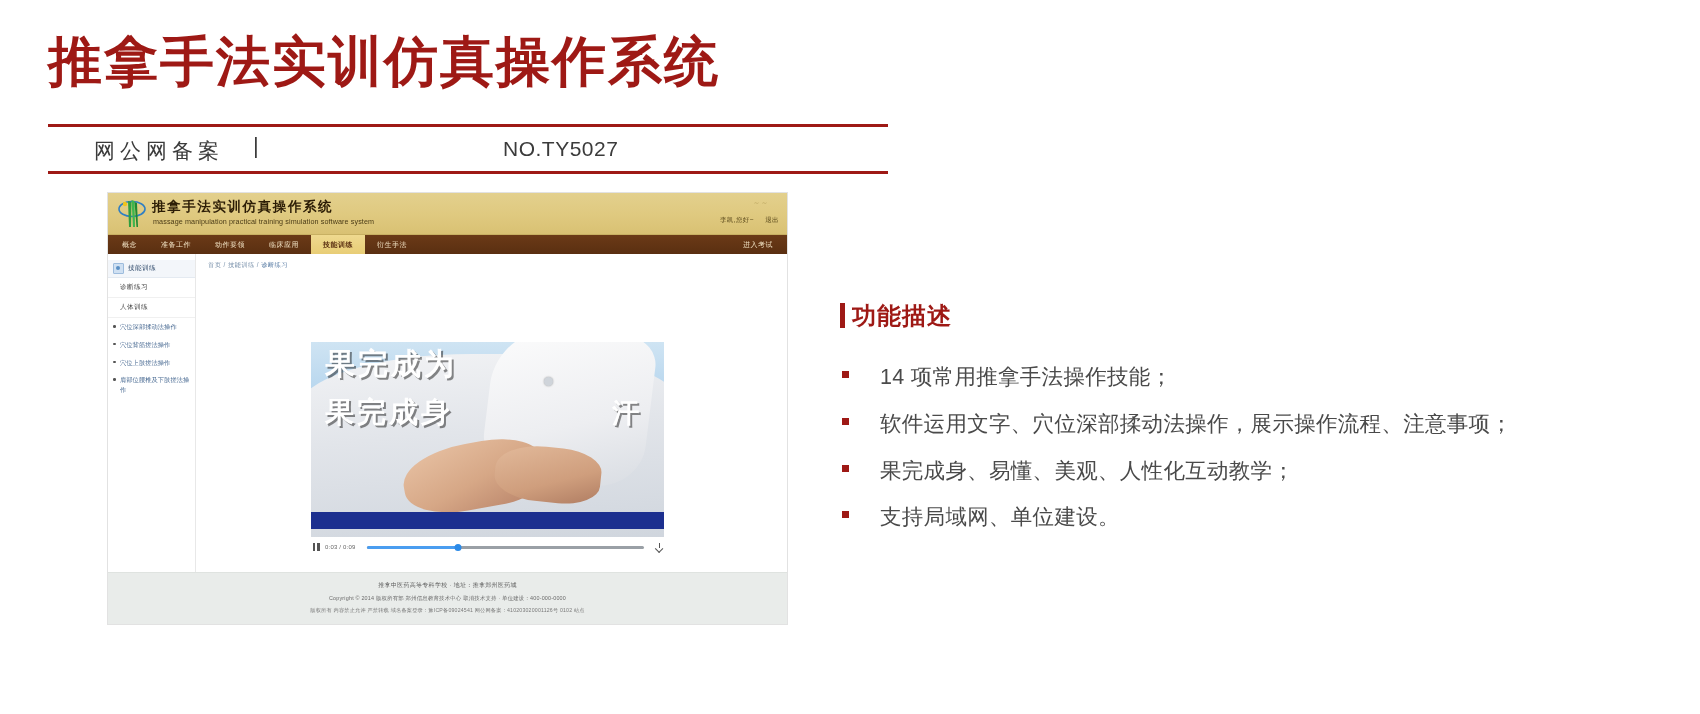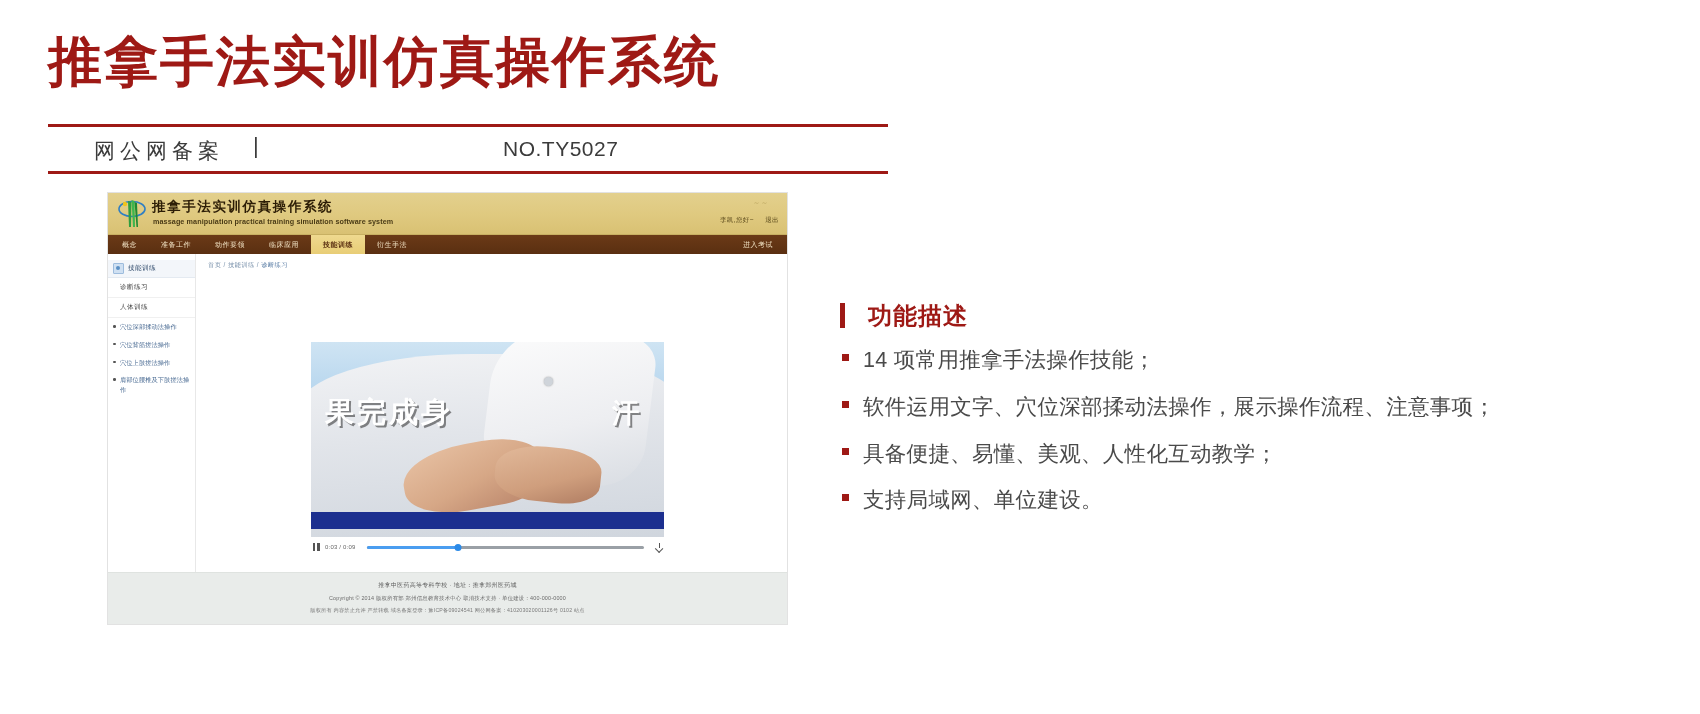--- a/index.html
+++ b/index.html
@@ -103,21 +103,21 @@
     letter-spacing: 1.6px;
     font-family: "DejaVu Serif", serif;
   }
   .brand-en {
     position: absolute;
     left: 45px;
     top: 24px;
     font-size: 7.2px;
     color: #4a3b16;
     letter-spacing: 0.1px;
-    font-weight: bold;
+    font-weight: normal;
     white-space: nowrap;
   }
   .header-user {
     position: absolute;
     right: 8px;
     top: 23px;
     font-size: 6.5px;
     color: #5b4a1c;
     letter-spacing: 0.4px;
   }
@@ -399,34 +399,35 @@
     left: 840px;
     top: 300px;
     width: 700px;
   }
   .desc-title {
     font-size: 24px;
     font-weight: bold;
     color: #9e1915;
     letter-spacing: 1px;
     position: relative;
-    padding-left: 28px;
-    margin-bottom: 11px;
+    padding-left: 12px;
+    margin-bottom: 28px;
   }
   .desc-title::before {
     content: "";
     position: absolute;
     left: 0; top: 3px;
     width: 5px; height: 25px;
     background: #9e1915;
   }
   .bullet {
     display: flex;
     align-items: flex-start;
     margin-bottom: 12px;
+    gap: 17px;
   }
   .bullet-sq {
     width: 7px; height: 7px;
     background: #9e1915;
     margin: 11px 14px 0 2px;
     flex: 0 0 auto;
   }
   .bullet-txt {
     font-size: 21.5px;
     color: #4a4a4a;
@@ -507,20 +508,21 @@
         <div class="video">
           <div class="v-sky"></div>
           <div class="v-green"></div>
           <div class="v-table"></div>
           <div class="v-cloth"></div>
           <div class="v-arm"></div>
           <div class="v-btn"></div>
           <div class="v-hand"></div>
           <div class="v-hand2"></div>
           <div class="v-blue-strip"></div>
+          <div class="v-text-top">果完成为</div>
           <div class="v-text-bot">果完成身</div>
           <div class="v-text-r">汗</div>
         </div>
         <div class="controls">
           <span class="ico-pause">
               <i></i>
               <i></i>
             </span>
           <span class="time">0:03 / 0:09</span>
           <span class="bar">
@@ -548,19 +550,19 @@
   <div class="bullet">
     <span class="bullet-sq"></span>
     <span class="bullet-txt">14 项常用推拿手法操作技能；</span>
   </div>
   <div class="bullet">
     <span class="bullet-sq"></span>
     <span class="bullet-txt">软件运用文字、穴位深部揉动法操作，展示操作流程、注意事项；</span>
   </div>
   <div class="bullet">
     <span class="bullet-sq"></span>
-    <span class="bullet-txt">具备便捷、易懂、美观、人性化互动教学；</span>
+    <span class="bullet-txt">果完成身、易懂、美观、人性化互动教学；</span>
   </div>
   <div class="bullet">
     <span class="bullet-sq"></span>
     <span class="bullet-txt">支持局域网、单位建设。</span>
   </div>
 </div>
 
 </body></html>

